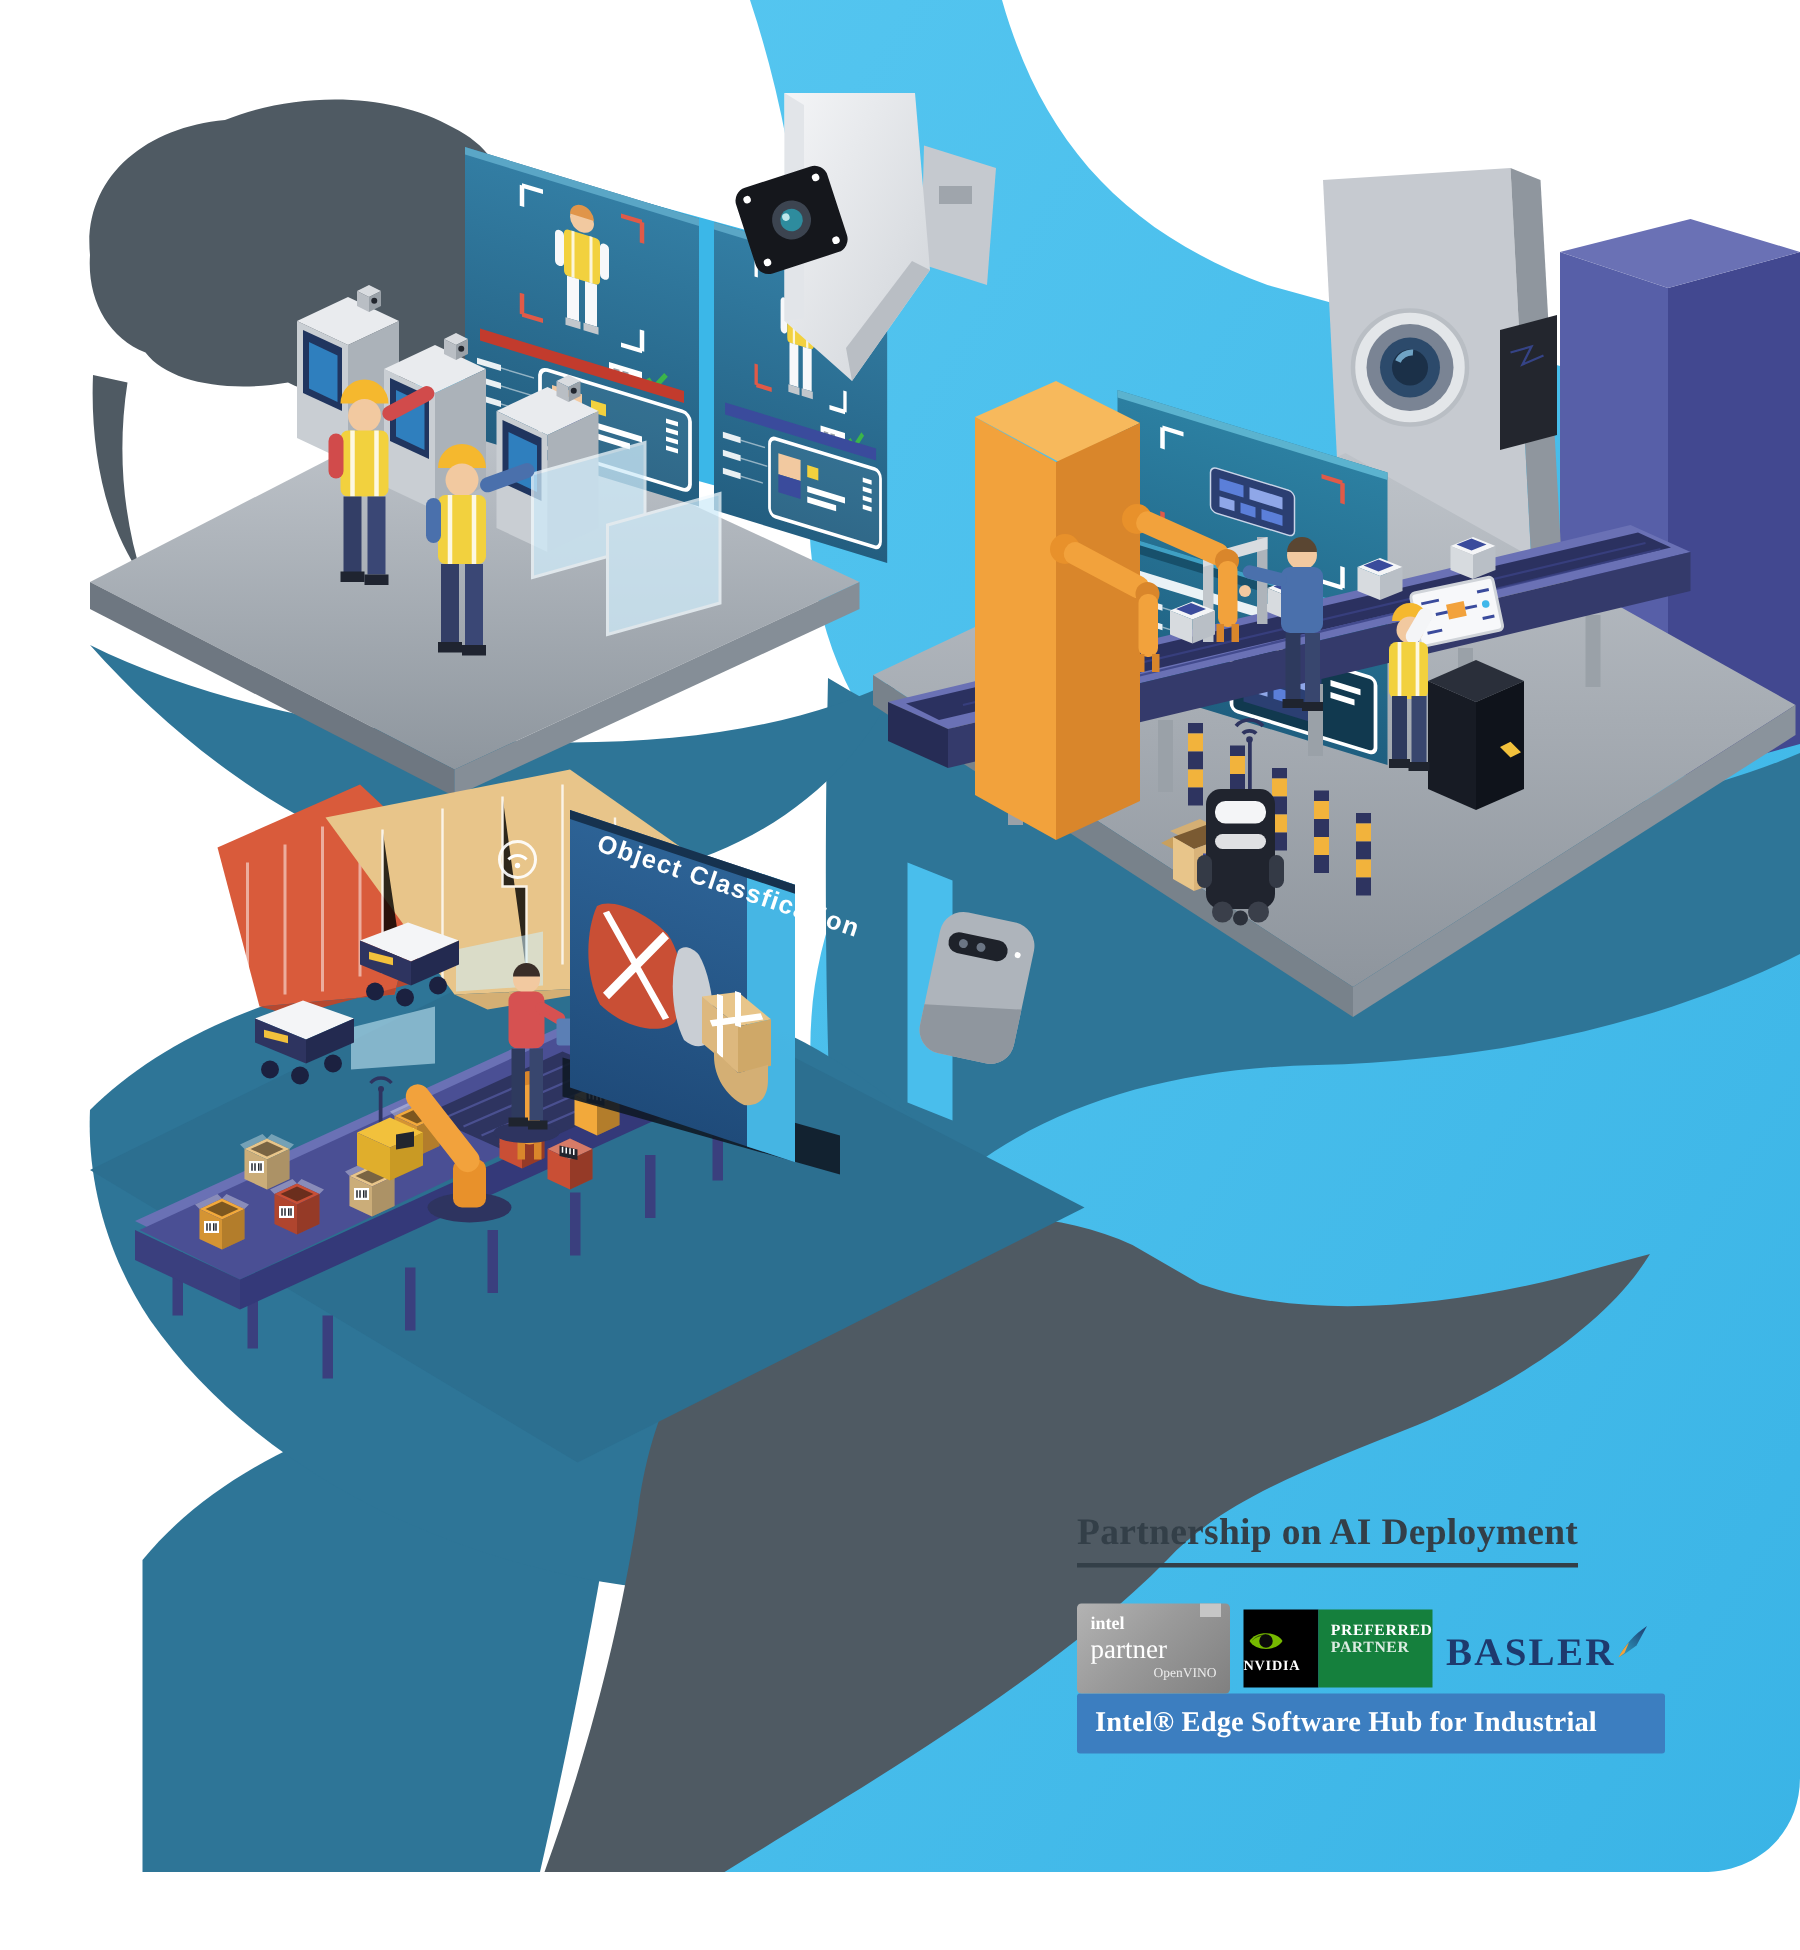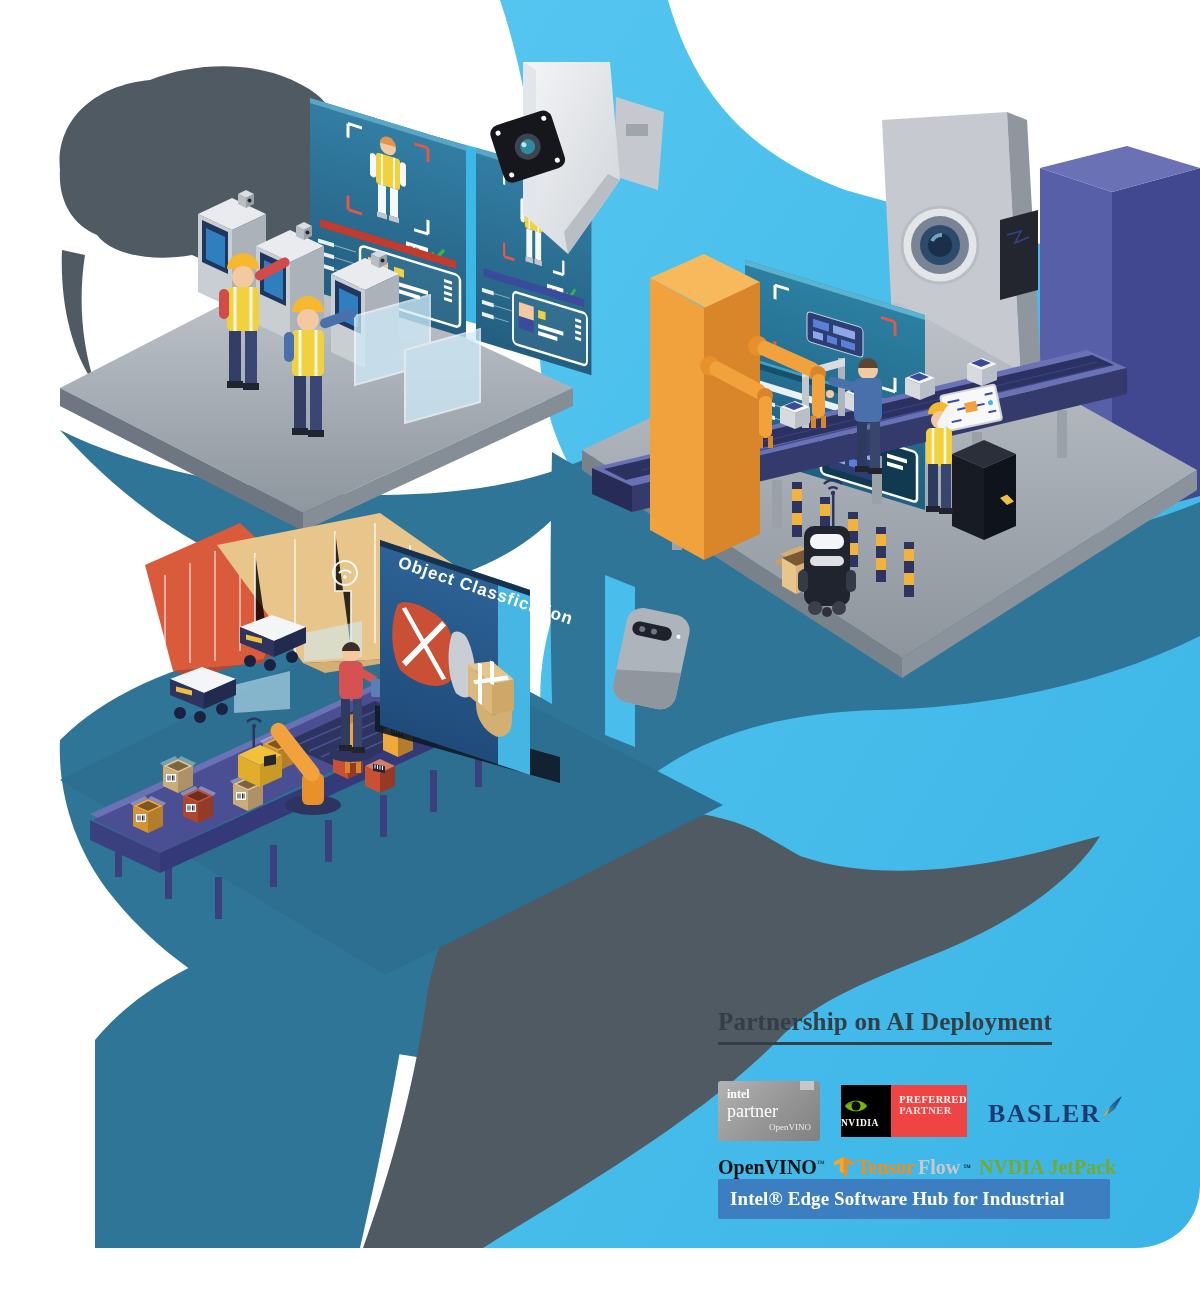--- a/index.html
+++ b/index.html
@@ -5,34 +5,34 @@
   * { margin:0; padding:0; box-sizing:border-box; }
   body { background:#fff; font-family:"Liberation Sans", sans-serif; }
   .stage { position:relative; width:1200px; height:1300px; background:#fff; overflow:hidden; }
   .stage svg { display:block; }
   .abs { position:absolute; }
 
   
   .partnership { position:absolute; left:718px; top:1008px; width:400px;font-family:Liberation Serif, serif; }
   .p-title { display:inline-block; font-size:25px; font-weight:800; color:#333F48;
              border-bottom:3.5px solid #333F48; padding-bottom:6px; letter-spacing:.2px; }
-  .logo-row { display:flex; align-items:center; margin-top:36px; gap:21px; }
+  .logo-row { display:flex; align-items:center; margin-top:24px; gap:9px; }
   .logo-row2 { margin-top:15px; gap:8px; }
   .intel-badge { position:relative; width:102px; height:60px; border-radius:3px;
                  background:linear-gradient(135deg,#B3B3B3 0%,#9A9A9A 45%,#808080 100%);
                  color:#fff; padding:7px 9px; flex:none; }
   .intel-badge .tab { position:absolute; right:6px; top:0; width:14px; height:9px; background:#C6C6C6; }
   .intel-brand { font-size:12px; font-weight:700; line-height:1.1; }
   .intel-program { font-size:18px; font-weight:400; line-height:1.15; }
   .intel-tier { position:absolute; right:9px; bottom:9px; font-size:9px; color:#ECECEC; }
   .nvidia-badge { display:flex; width:126px; height:52px; flex:none; }
   .nv-left { width:52px; background:#000; display:flex; flex-direction:column; 
              justify-content:center; gap:1px; }
   .nv-brand { color:#fff; font-size:9.5px; font-weight:800; letter-spacing:.5px; }
-  .nv-right { flex:1; background:#ef4444; padding:9px 0 0 8px; }
+  .nv-right { flex:1; background:#15803d; padding:9px 0 0 8px; }
   .nv-line1 { color:#fff; font-size:10.5px; font-weight:800; letter-spacing:.4px; }
   .nv-line2 { color:rgba(255,255,255,.85); font-size:10.5px; font-weight:600; letter-spacing:.4px; }
   .basler { display:flex; align-items:flex-start; flex:none;justify-content:space-between; }
   .basler-text { font-size:26px; font-weight:800; color:#1E3A6E; letter-spacing:1.5px; line-height:1; margin-top:6px; }
   .openvino { font-size:20px; font-weight:800; color:#121212; flex:none; }
   .tm { font-size:8px; vertical-align:super; font-weight:400; }
   .tf { display:flex; align-items:center; gap:3px; flex:none; }
   .tf-tensor { font-size:20px; font-weight:800; color:#F28D1E; }
   .tf-flow { font-size:20px; font-weight:800; color:#C7CACD; }
   .jetpack { font-size:20px; font-weight:800; color:#76A92F; flex:none; }
@@ -673,30 +673,17 @@
               <stop offset="0" stop-color="#2FA7C9"></stop>
                 <stop offset="1" stop-color="#1E3A6E"></stop>
             </linearGradient>
           </defs>
           <path d="M2,22 C6,14 12,7 21,1 L14,14 C10,17 6,20 2,22 Z" fill="url(#bgrad)"></path>
           <path d="M2,22 C4,18 6,15 9,12 L6,19 Z" fill="#F2A23C"></path>
         </svg>
       </div>
     </div>
 
-    <div class="logo-row logo-row2">
-      <div class="openvino"><span>OpenVINO</span><span class="tm">™</span></div>
-      <div class="tf">
-        <svg width="21" height="23" viewBox="0 0 22 24">
-          <path d="M11,1 L21,6 L21,10 L15,7.5 L15,20 L11,22 Z" fill="#F28D1E"></path>
-          <path d="M11,1 L1,6 L1,10 L7,7.5 L7,16 L11,18 Z" fill="#F9A825"></path>
-        </svg>
-        <span class="tf-tensor">Tensor</span>
-          <span class="tf-flow">Flow</span>
-          <span class="tm">™</span>
-      </div>
-      <div class="jetpack">NVDIA JetPack</div>
-    </div>
 
     <div class="banner">Intel® Edge Software Hub for Industrial</div>
   </div>
 
 </div>
 
 </body></html>

